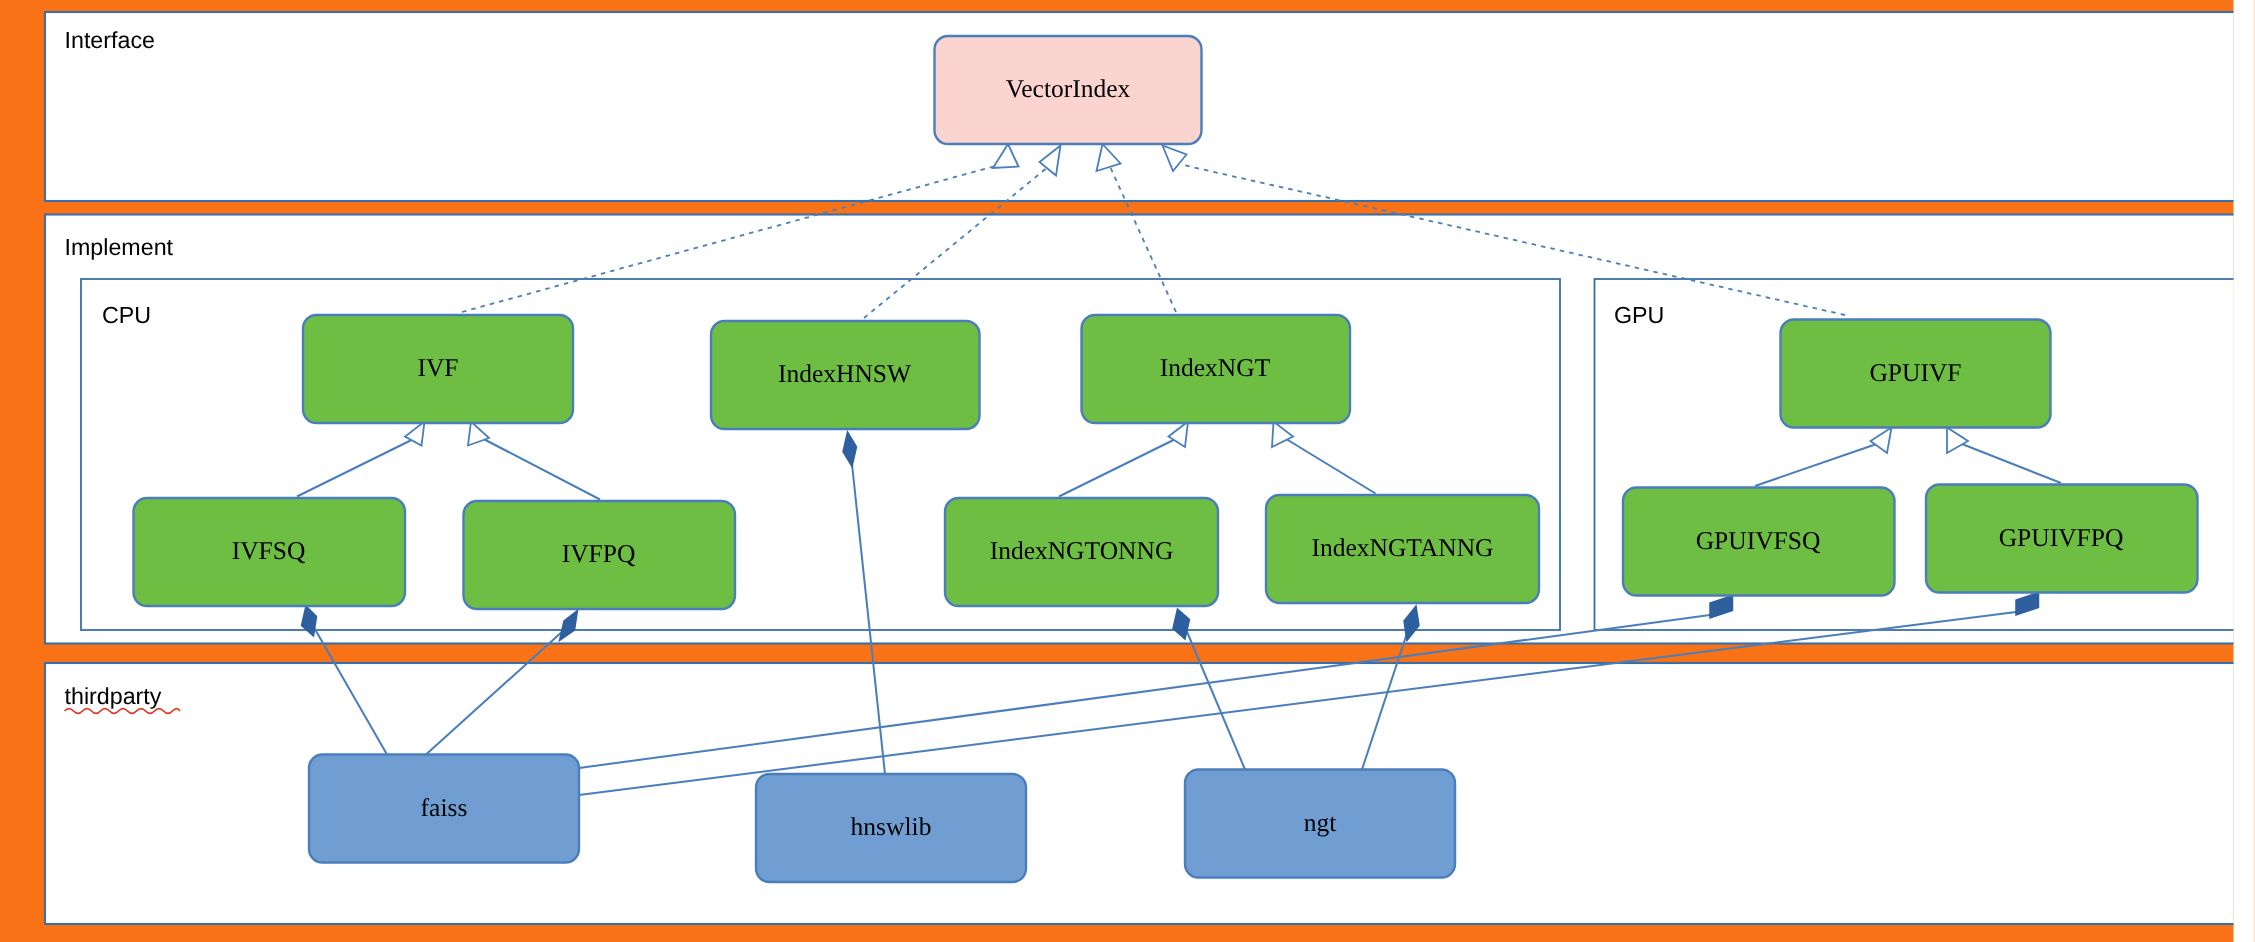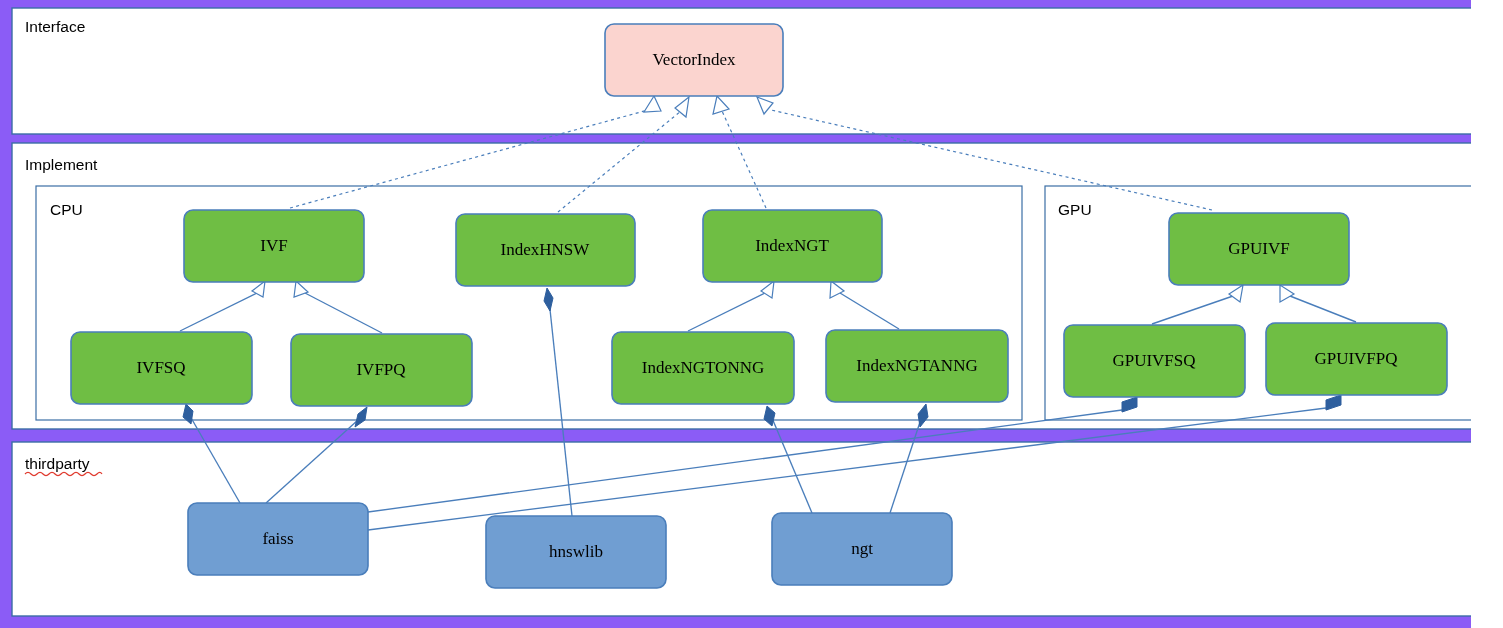--- a/index.html
+++ b/index.html
@@ -7,22 +7,23 @@
     padding: 0;
     background: #ffffff;
   }
   body {
     font-family: "Liberation Sans", sans-serif;
   }
   #diagram-root {
     position: relative;
     width: 1471px;
     height: 628px;
-    background: #8b5cf6;
+    background: #f97316;
     overflow: hidden;
+    padding-left: 18px;
   }
   svg.diagram {
     display: block;
     width: 1503px;
     height: 628px;
   }
   .container-rect {
     fill: #ffffff;
     stroke: #3b6ea5;
     stroke-width: 1.4;

